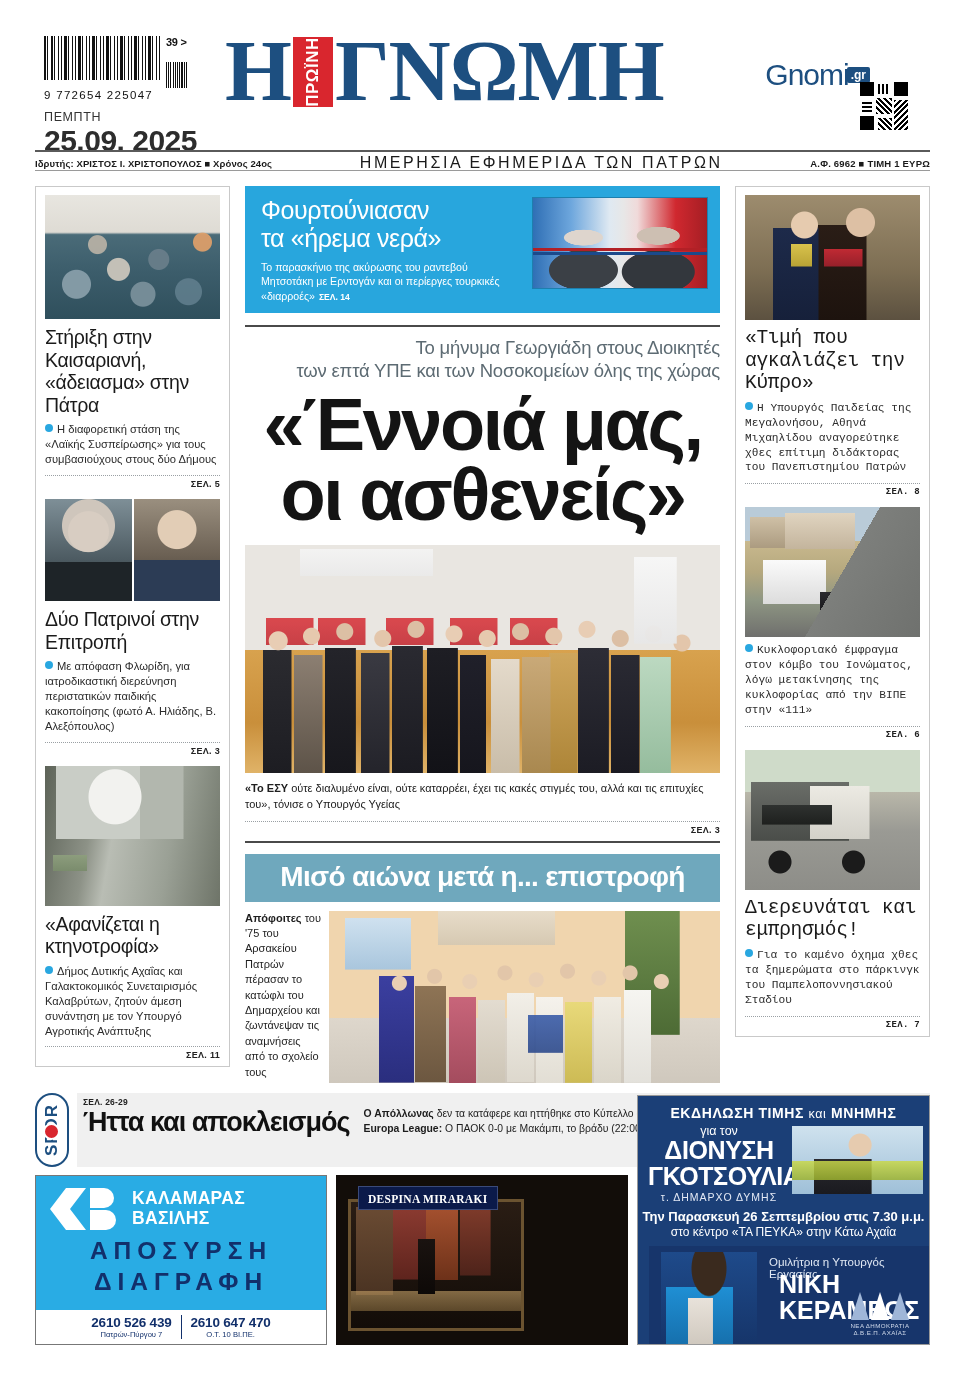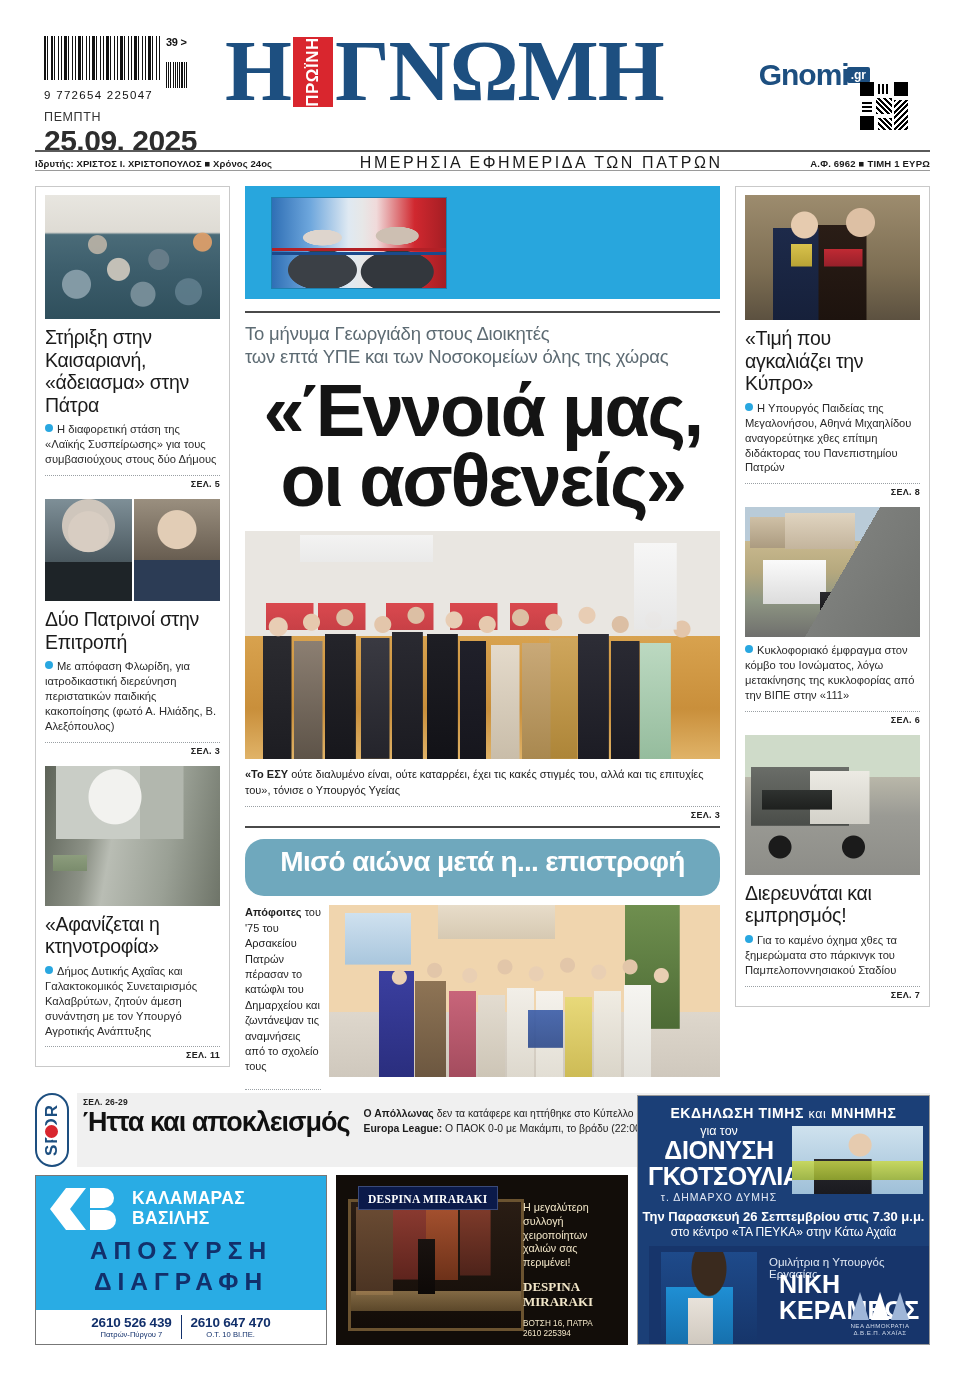--- a/index.html
+++ b/index.html
@@ -37,21 +37,21 @@
 
   .mh-logo { flex:1; position:relative; display:flex; align-items:center; justify-content:flex-start; padding-left:6px; padding-top:2px;}
   .logo-letters { font-size:86px; font-weight:bold; color:#1d4f80; letter-spacing:-1px; line-height:0.92;
      font-family:"Liberation Serif","DejaVu Serif",serif; }
   .proini-box { display:inline-block; background:#d9262e; color:#fff; width:40px; height:70px;
      position:relative; vertical-align:middle; margin:0 2px; }
   .proini-box span { position:absolute; left:50%; top:50%;
      transform: translate(-50%,-50%) rotate(-90deg); white-space:nowrap;
      font-size:17px; font-weight:bold; letter-spacing:0.5px; font-family:"Liberation Sans",sans-serif;}
   .gnomi-brand { position:absolute; right: 60px; top: 28px; display:flex; align-items:center; }
-  .gnomi-text { font-size:30px; font-weight:bold; color:#1d4f80; font-family:"Liberation Sans",sans-serif; letter-spacing:-1px; }
+  .gnomi-text { font-size:30px; font-weight:normal; color:#1d4f80; font-family:"Liberation Sans",sans-serif; letter-spacing:-1px; }
   .gnomi-gt { background:#1d4f80; color:#fff; font-size:12px; padding:1px 4px; border-radius:2px; margin-left:-2px; font-weight:bold;}
   .qr {
     position:absolute; right:22px; top:52px; width:48px; height:48px;
     background:
       linear-gradient(#000,#000) 0 0/14px 14px no-repeat,
       linear-gradient(#fff,#fff) 3px 3px/8px 8px no-repeat,
       linear-gradient(#000,#000) 5px 5px/4px 4px no-repeat,
       linear-gradient(#000,#000) 34px 0/14px 14px no-repeat,
       linear-gradient(#fff,#fff) 37px 3px/8px 8px no-repeat,
       linear-gradient(#000,#000) 39px 5px/4px 4px no-repeat,
@@ -69,21 +69,21 @@
   .mh-info { position:absolute; left:35px; right:30px; display:flex; align-items:center; justify-content:space-between;
      font-size:10.5px; color:#1a1a1a; }
   .founder { font-weight:bold; font-size:9.5px; letter-spacing:0.1px; }
   .subtitle-center { font-size:16px; letter-spacing:2.6px; color:#1a1a1a; font-weight:500;}
   .issue-price { font-weight:bold; font-size:9.5px; letter-spacing:0.2px; }
 
   
   .cols { position:absolute; top:186px; left:35px; right:30px; bottom:0; }
   .col-left { position:absolute; left:0; top:0; width:195px; }
   .col-mid  { position:absolute; left:210px; top:0; width:475px; }
-  .col-right{ position:absolute; left:700px; top:0; width:195px; }
+  .col-right{ position:absolute; left:700px; top:0; width:195px;font-family:Liberation Mono, monospace; }
 
   .side-box { border:1px solid #c9c9c9; padding:8px 9px 6px 9px; background:#fff; }
   .side-item { }
   .side-item + .side-item { margin-top:10px; }
   .side-photo { width:100%; background:#ccd4d8; position:relative; overflow:hidden; }
   .side-head {
     font-size:19.5px; line-height:1.16; color:#1a1a1a; margin-top:7px; font-weight:400; letter-spacing:-0.3px;
   }
   .side-body { font-size:11.2px; line-height:1.33; color:#2b2b2b; margin-top:6px; }
   .bullet { display:inline-block; width:8px; height:8px; border-radius:50%; background:#29a7e0; margin-right:4px; vertical-align:1px;}
@@ -95,27 +95,27 @@
 
   
   .top-banner { background:#28a6dd; display:flex; padding:11px 12px 10px 16px; align-items:flex-start; }
   .tb-left { flex:1; color:#fff; }
   .tb-h { font-size:25px; line-height:1.1; font-weight:400; letter-spacing:-0.4px;}
   .tb-sub { font-size:10.6px; line-height:1.35; margin-top:8px; color:#fff; }
   .tb-sel { font-weight:bold; font-size:8.6px; margin-left:4px; }
   .tb-photo { width:176px; height:92px; margin-left:10px; position:relative; overflow:hidden; border:1px solid #1d7fae;}
 
   .mid-rule { height:2px; background:#4a4a4a; margin-top:12px; }
-  .kicker { text-align:left; font-size:18.5px; color:#5d6b73; line-height:1.22; margin-top:10px; letter-spacing:-0.2px;}
+  .kicker { text-align:right; font-size:18.5px; color:#5d6b73; line-height:1.22; margin-top:10px; letter-spacing:-0.2px;}
   .mainhead { font-size:74px; font-weight:bold; line-height:0.94; color:#141414; text-align:center; letter-spacing:-2.5px; margin-top:8px;}
   .main-photo { width:100%; height:228px; margin-top:16px; position:relative; overflow:hidden; }
   .caption { font-size:11px; line-height:1.42; color:#202020; margin-top:8px; }
   .caption b { font-weight:bold; }
 
-  .blue-head { background:#6fa8bd; color:#fff; font-size:28px; font-weight:bold; text-align:center; padding:7px 0 18px; letter-spacing:-0.7px;border-radius:19px;}
+  .blue-head { background:#6fa8bd; color:#fff; font-size:28px; font-weight:bold; text-align:center; padding:7px 0 9px; letter-spacing:-0.7px;}
   .story-row { display:flex; margin-top:9px; }
   .story-col { width:84px; font-size:11px; line-height:1.4; color:#1f1f1f; padding-right:8px;}
   .story-photo { flex:1; height:172px; position:relative; overflow:hidden;}
 
   
   .sports { position:absolute; left:35px; right:30px; top:1093px; height:74px; }
   .sp-inner { display:flex; align-items:stretch; height:100%; }
   .sp-logo { width:34px; border:2px solid #1d4f80; border-radius:17px; display:flex; align-items:center; justify-content:center; margin-right:8px;}
   .sp-logo-in { position:relative; width:20px; height:52px; }
   .sp-word { position:absolute; left:50%; top:50%; transform:translate(-50%,-50%) rotate(-90deg);
@@ -280,20 +280,27 @@
           <span class="bullet"></span><span>Δήμος Δυτικής Αχαΐας και Γαλακτοκομικός Συνεταιρισμός Καλαβρύτων, ζητούν άμεση συνάντηση με τον Υπουργό Αγροτικής Ανάπτυξης</span>
         </div>
         <div class="dotrule"></div>
         <div class="sel">ΣΕΛ. 11</div>
       </div>
     </div>
 
     <div class="col-mid">
 
       <div class="top-banner">
+        <div class="tb-left">
+          <div class="tb-h">Φουρτούνιασαν</div>
+          <div class="tb-h">τα «ήρεμα νερά»</div>
+          <div class="tb-sub">
+            <span>Το παρασκήνιο της ακύρωσης του ραντεβού Μητσοτάκη με Ερντογάν και οι περίεργες τουρκικές «διαρροές»</span><span class="tb-sel">ΣΕΛ. 14</span>
+          </div>
+        </div>
         <div class="tb-photo">
           <div class="ph" style="background:linear-gradient(90deg,#2f6fb5 0%,#6ea7dd 22%,#dfe9f2 44%,#e7e7e7 52%,#f0dada 60%,#d0282f 82%,#a51e24 100%);"></div>
           <div class="ph" style="background:
              radial-gradient(ellipse at 29% 44%, #ded5cd 0 19px, transparent 20px),
              radial-gradient(ellipse at 29% 80%, #3b4046 0 34px, transparent 35px),
              radial-gradient(ellipse at 72% 42%, #cdbfb2 0 21px, transparent 22px),
              radial-gradient(ellipse at 72% 82%, #33373d 0 36px, transparent 37px);"></div>
           <div class="ph" style="background:linear-gradient(#1b4a8c,#1b4a8c) 0 62%/100% 3px no-repeat,
              linear-gradient(#b22026,#b22026) 0 58%/100% 3px no-repeat;"></div>
         </div>
@@ -519,31 +526,20 @@
       <div class="desp-shop">
         <div class="ph" style="background:linear-gradient(#2a1d14,#120c08);"></div>
         <div class="ph" style="background:
            linear-gradient(#6a4b33,#4a3322) 4% 14%/22% 70% no-repeat,
            linear-gradient(#8a3a30,#5e241d) 30% 12%/20% 56% no-repeat,
            linear-gradient(#a5512f,#6d3119) 54% 10%/20% 58% no-repeat,
            linear-gradient(#7d3a2a,#4e231a) 78% 14%/18% 52% no-repeat;"></div>
         <div class="ph" style="background:linear-gradient(#c8a46a,#8a6d3f) 0 84%/100% 16% no-repeat; opacity:.6;"></div>
         <div class="ph" style="background:linear-gradient(#1a1310,#0d0907) 44% 52%/10% 44% no-repeat;"></div>
       </div>
-      <div class="desp-txt">
-        <div class="desp-lead">Η μεγαλύτερη συλλογή χειροποίητων χαλιών σας περιμένει!</div>
-        <div class="desp-brand">
-          <div>DESPINA</div>
-          <div>MIRARAKI</div>
-        </div>
-        <div class="desp-addr">
-          <div>ΒΟΤΣΗ 16, ΠΑΤΡΑ</div>
-          <div>2610 225394</div>
-        </div>
-      </div>
     </div>
 
     <div class="ad ad-nd">
       <div class="nd-title">
         <span>ΕΚΔΗΛΩΣΗ ΤΙΜΗΣ</span>
         <span class="sm">και</span>
         <span>ΜΝΗΜΗΣ</span>
       </div>
       <div class="nd-mid">
         <div class="nd-left">

